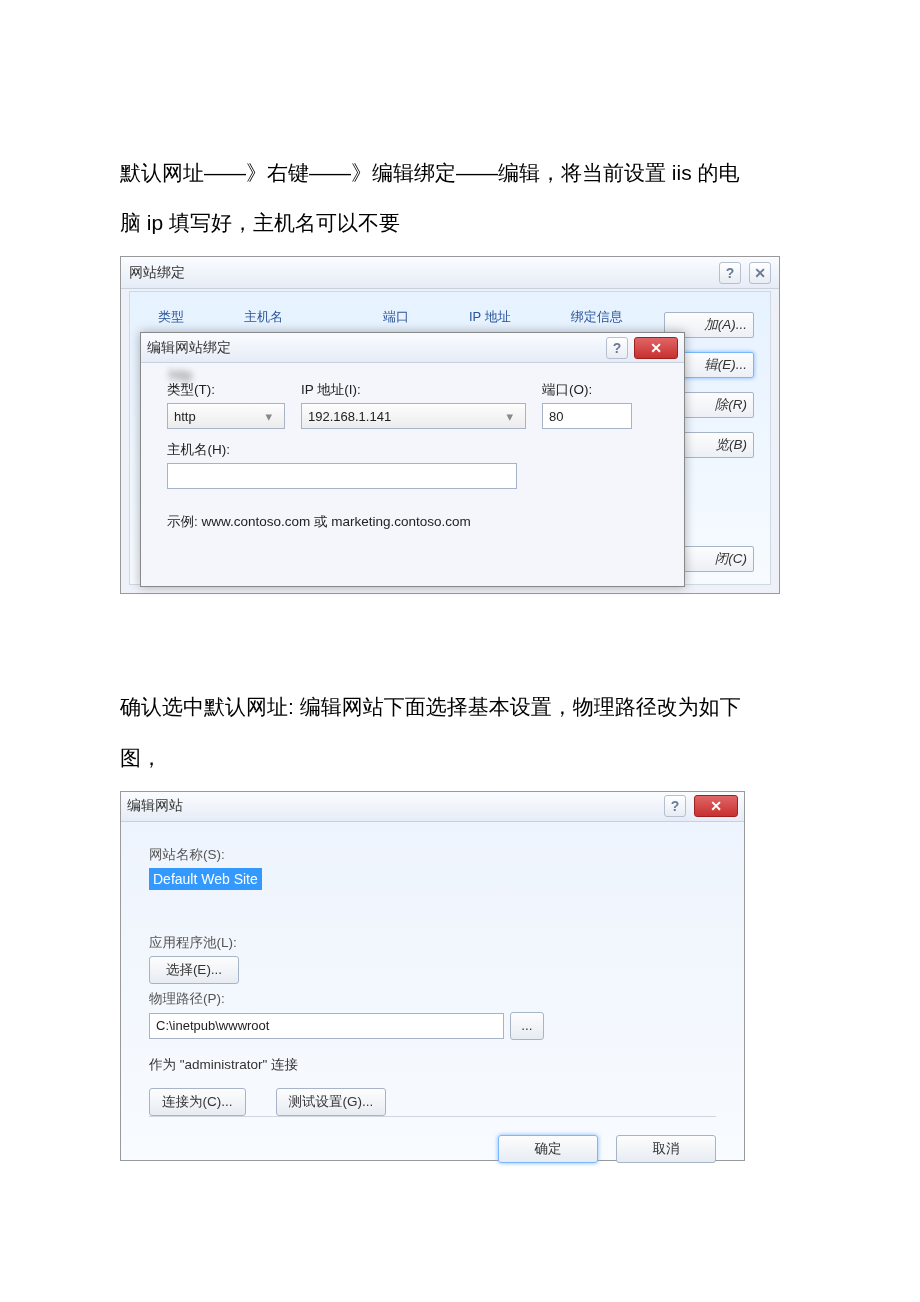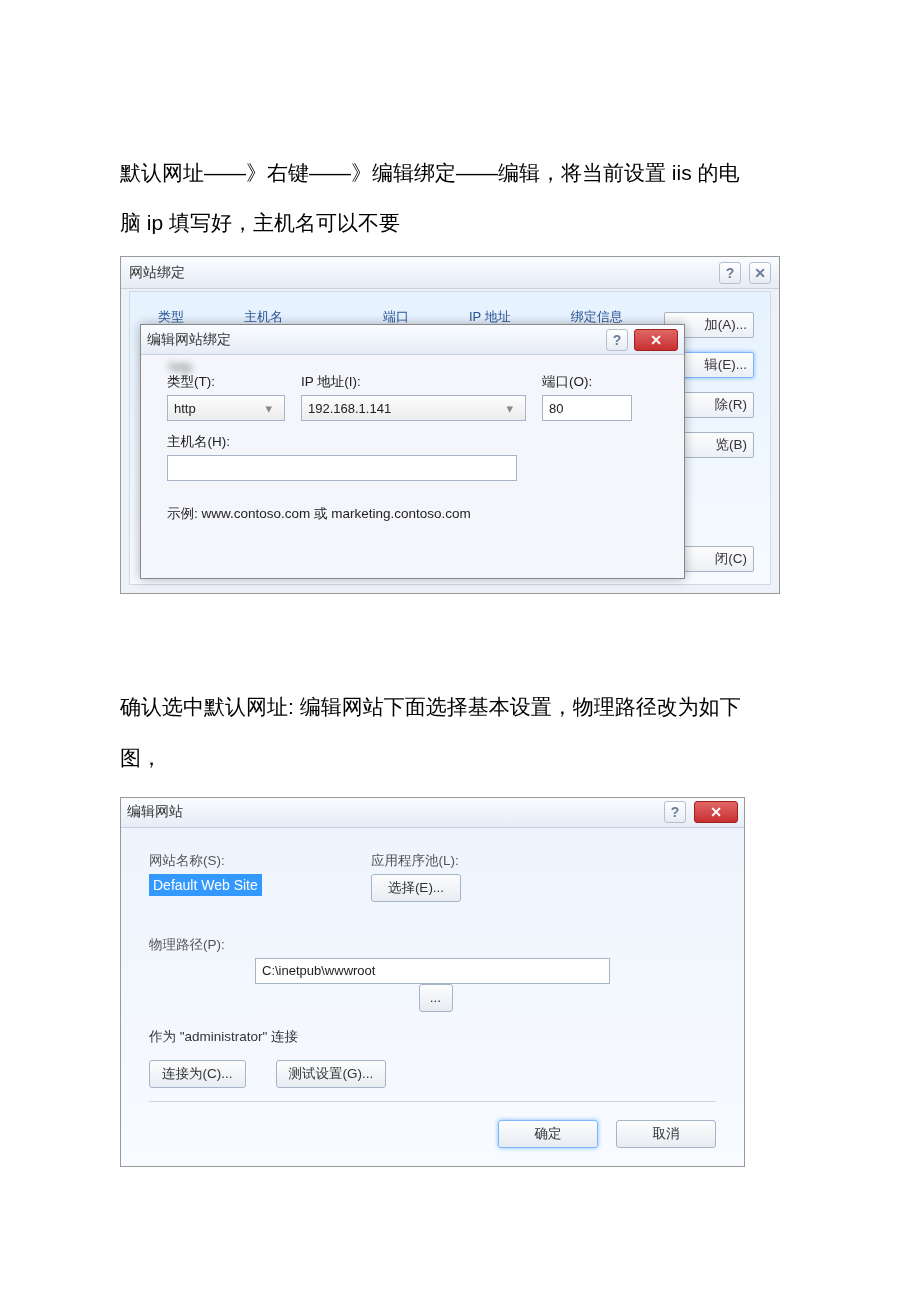--- a/index.html
+++ b/index.html
@@ -56,21 +56,21 @@
   }
   .ss1-list-header {
     position:absolute; top:16px; left:28px; right:16px;
     color:#2a5499;font-size:13px; filter:blur(0.3px);
     display:flex;
   }
   .ss1-list-header span { margin-right:60px; }
 
   
   .inner-dialog {
-    position:absolute; top:32px; left:10px; width:545px; height:255px;
+    position:absolute; top:40px; left:10px; width:545px; height:255px;
     background:#f4f6fb;
     border:1px solid #888;
     box-shadow: 0 0 10px rgba(0,0,0,0.3);
   }
   .inner-title {
     height:30px; background:linear-gradient(#fafcff,#e6ecf6);
     border-bottom:1px solid #c7d0dd;
     display:flex; align-items:center; justify-content:space-between;
     padding:0 6px;
   }
@@ -97,67 +97,67 @@
   .blur-row {
     position:absolute; top:34px; left:28px; height:22px; right:24px;
     filter: blur(3px); opacity:0.7;
     display:flex;
   }
   .blur-row span { margin-right:50px; color:#333;}
 
   
   .side-buttons {
     position:absolute; top:20px; right:16px; width:90px;
-    display:flex; flex-direction:column; gap:14px;
+    display:flex; flex-direction:column; gap:14px;font-style:italic;
   }
   .side-btn {
     height:26px; border:1px solid #a7b4c7; border-radius:2px;
     background:linear-gradient(#fdfdfd,#eceff5);
     display:flex; align-items:center; justify-content:flex-end;
     padding-right:6px; font-size:13.5px;
   }
   .side-btn.glow { box-shadow:0 0 4px #7ab7ff; border-color:#7ab7ff;}
   .side-gap { height:60px; }
 
   
-  .ss2 { width:625px; height:370px; margin-top:16px;}
+  .ss2 { width:625px; height:370px; margin-top:10px;}
   .ss2-titlebar {
     position:absolute; top:0; left:0; right:0; height:30px;
     background:linear-gradient(#fafcff,#e6ecf6);
     border-bottom:1px solid #c7d0dd;
     display:flex;align-items:center;justify-content:space-between;
     padding:0 6px;
   }
   .ss2-body {
     position:absolute; top:30px; left:0; right:0; bottom:0;
     background:linear-gradient(#eef4fd,#f8fbff);
     padding:24px 28px 18px 28px;
     display:flex; flex-direction:column;
   }
-  .ss2-row { display:flex; gap:12px; margin-bottom:6px;}
+  .ss2-row { display:flex; gap:44px; margin-bottom:6px;flex-direction:column;}
   .field-col { display:flex;flex-direction:column; flex:1;}
   .field-label { font-size:13.5px; color:#555; margin-bottom:4px;}
   .sel-highlight {
     background:#3399ff;color:#fff;padding:3px 4px;display:inline-block;
     font-size:14px;
   }
   .readonly-input {
     height:26px;border:1px solid #ccc;background:#f0f0f0;
     padding:3px 6px;font-size:13.5px;color:#555;
     display:flex;align-items:center;
   }
   .btn {
     height:28px;min-width:90px;padding:0 12px;
     border:1px solid #a7b4c7;border-radius:3px;
     background:linear-gradient(#fdfdfd,#e7ecf2);
     display:inline-flex;align-items:center;justify-content:center;
     font-size:13.5px;
   }
   .browse-btn { min-width:34px;padding:0;margin-left:6px;}
-  .ss2-path-row { display:flex; align-items:center; margin-bottom:6px;flex-direction:column;}
+  .ss2-path-row { display:flex; align-items:center; margin-bottom:6px;}
   .connect-text { margin:10px 0 14px 0; font-size:13.5px;}
   .bottom-bar { margin-top:auto; display:flex; justify-content:flex-end; gap:18px; padding-top:18px; border-top:1px solid #d0d6e0;}
   .btn.primary { box-shadow:0 0 4px #7ab7ff; border-color:#7ab7ff;}
 </style>
 </head>
 <body>
 
 <div class="page">
 
   <div class="doc-text">默认网址——》右键——》编辑绑定——编辑，将当前设置 iis 的电</div>

